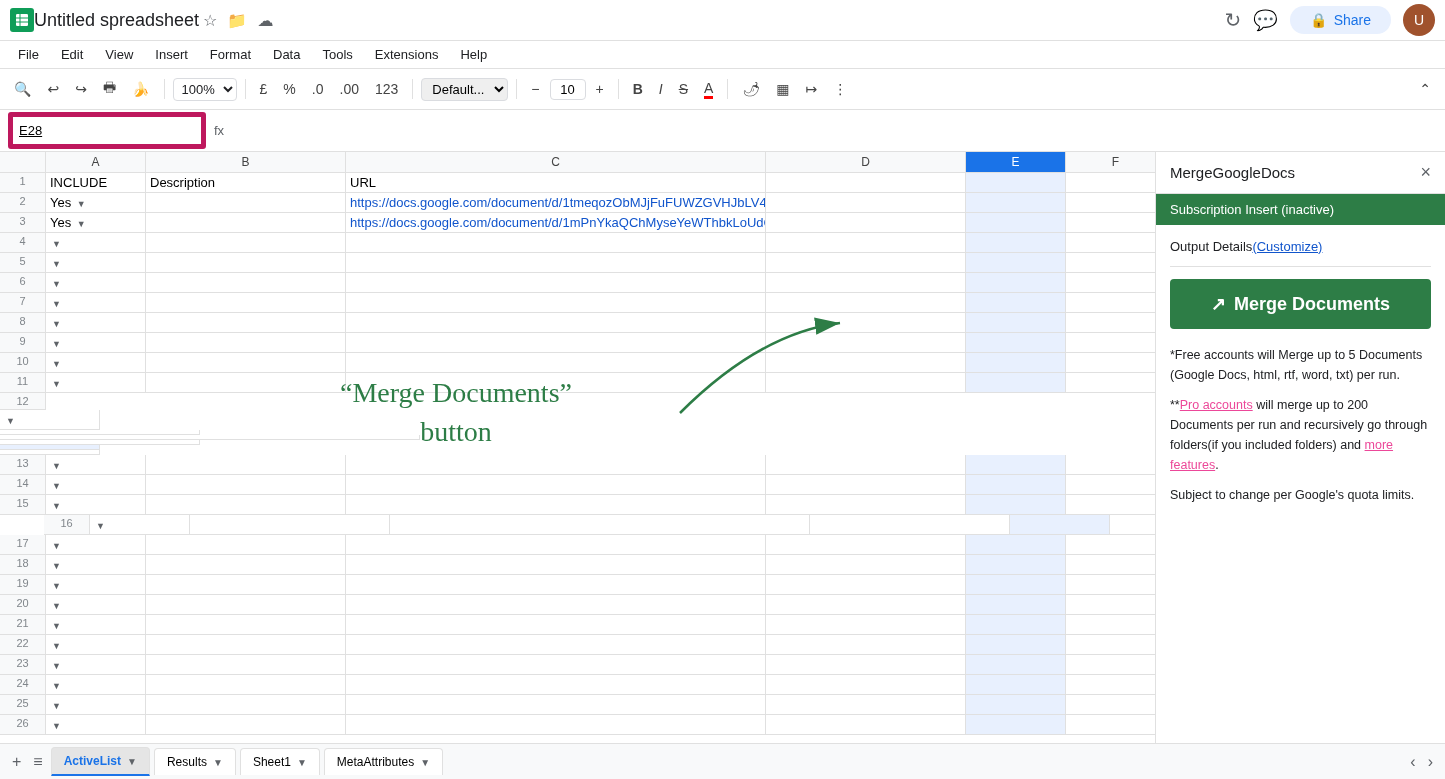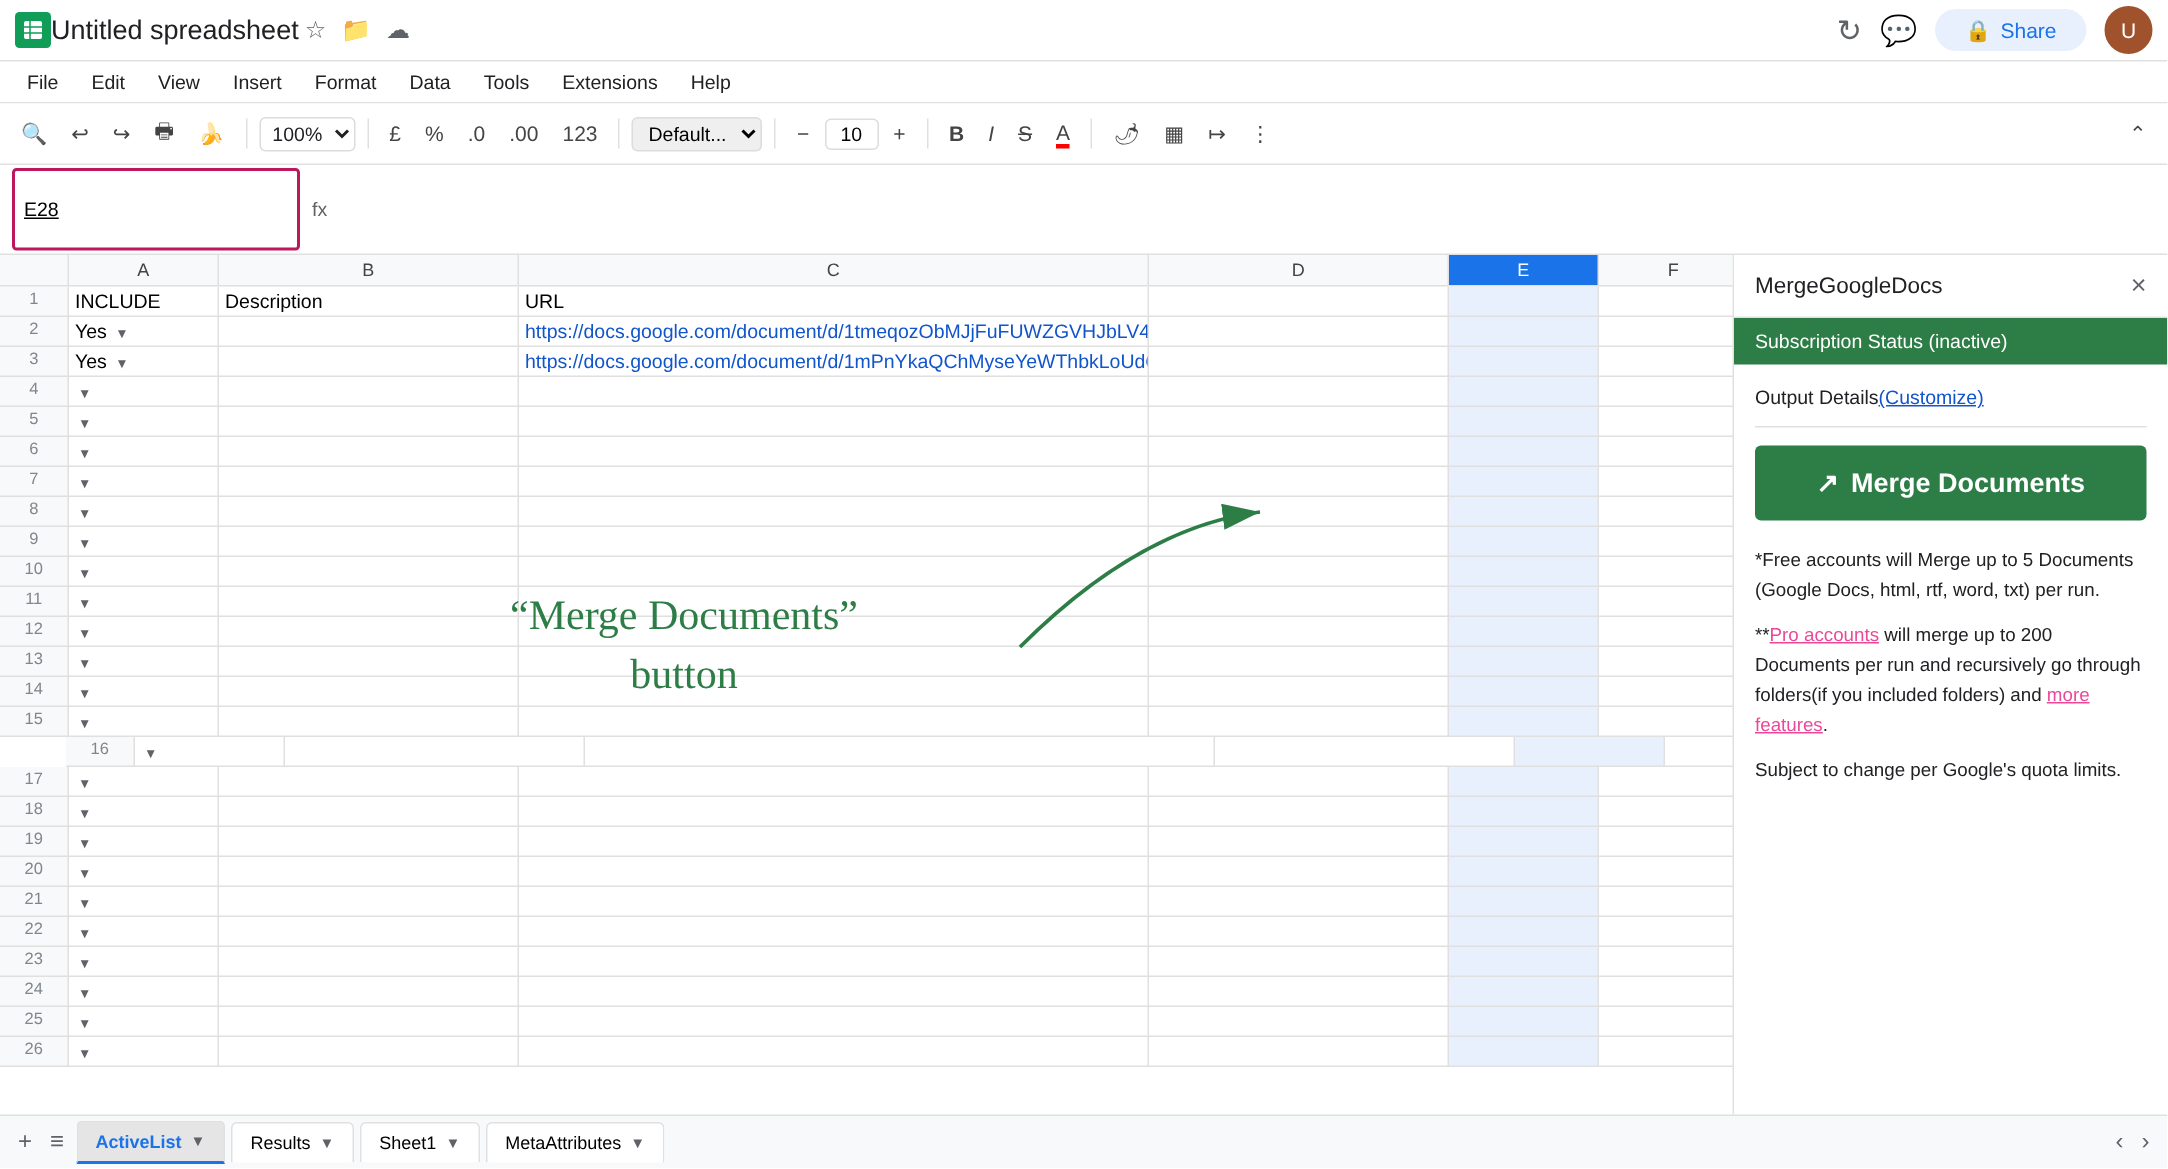--- a/index.html
+++ b/index.html
@@ -24,21 +24,21 @@
     .toolbar { display: flex; align-items: center; padding: 4px 8px; gap: 4px; border-bottom: 1px solid #e0e0e0; background: #fff; }
     .toolbar-btn { padding: 4px 6px; cursor: pointer; border: none; background: none; color: #444; font-size: 14px; border-radius: 3px; display: flex; align-items: center; gap: 2px; }
     .toolbar-divider { width: 1px; height: 20px; background: #e0e0e0; margin: 0 4px; }
     .zoom-select { border: 1px solid #dadce0; border-radius: 4px; padding: 2px 4px; font-size: 13px; color: #202124; background: #fff; }
     .font-select { border: 1px solid #dadce0; border-radius: 4px; padding: 2px 6px; font-size: 13px; min-width: 80px; }
     .font-size-input { border: 1px solid #dadce0; border-radius: 4px; padding: 2px 4px; width: 36px; text-align: center; font-size: 13px; }
     .toolbar-collapse { margin-left: auto; }
 
     
     .formula-bar { display: flex; align-items: center; padding: 2px 8px; border-bottom: 1px solid #e0e0e0; gap: 8px; background: #fff; }
-    .cell-ref { border: 2px solid #be185d; padding: 18px 6px; border-radius: 3px; font-size: 13px; min-width: 60px; text-decoration: underline; }
+    .cell-ref { border: 5px solid #be185d; padding: 6px 6px; border-radius: 3px; font-size: 13px; min-width: 60px; text-decoration: underline; }
     .formula-icon { color: #5f6368; font-size: 13px; }
     .formula-input { flex: 1; border: none; outline: none; font-size: 13px; }
 
     
     .main-content { display: flex; flex: 1; overflow: hidden; }
     .row-num-header { width: 46px; min-width: 46px; border-right: 1px solid #e0e0e0; text-align: center; font-size: 11px; color: #80868b; padding: 3px 0; }
     .col-header { display: flex; align-items: center; justify-content: center; font-size: 12px; color: #444; border-right: 1px solid #e0e0e0; padding: 3px 0; cursor: pointer; }
     .col-header.selected { background: #1a73e8; color: #fff; }
     .row-num { display: table-cell; width: 46px; min-width: 46px; border-right: 1px solid #e0e0e0; border-bottom: 1px solid #e0e0e0; background: #f8f9fa; text-align: center; font-size: 11px; color: #80868b; padding: 2px 4px; vertical-align: middle; }
     .cell { display: table-cell; border-right: 1px solid #e0e0e0; border-bottom: 1px solid #e0e0e0; padding: 2px 4px; font-size: 13px; vertical-align: middle; overflow: hidden; white-space: nowrap; }
@@ -281,21 +281,21 @@
         </div>
       <div style="display:flex;">
           <div class="row-num">11</div>
           <div class="cell col-a"><span class="dropdown-arrow">▼</span></div>
           <div class="cell col-b"></div>
           <div class="cell col-c"></div>
           <div class="cell col-d"></div>
           <div class="cell col-e selected-col"></div>
           <div class="cell col-f"></div>
         </div>
-      <div style="display:flex;">
+      <div style="display:flex;flex-direction:column;">
           <div class="row-num">12</div>
           <div class="cell col-a"><span class="dropdown-arrow">▼</span></div>
           <div class="cell col-b"></div>
           <div class="cell col-c"></div>
           <div class="cell col-d"></div>
           <div class="cell col-e selected-col"></div>
           <div class="cell col-f"></div>
         </div>
       <div style="display:flex;">
           <div class="row-num">13</div>
@@ -441,21 +441,21 @@
       </div>
 
     </div>
   </div>
 
   <div class="sidebar">
     <div class="sidebar-header">
       <span class="sidebar-title">MergeGoogleDocs</span>
       <button class="sidebar-close">×</button>
     </div>
-    <div class="sidebar-status">Subscription Status (inactive)</div>
+    <div class="sidebar-status">Subscription Insert (inactive)</div>
     <div class="sidebar-body">
       <div class="output-details">
         <span>Output Details</span><a href="#">(Customize)</a>
       </div>
       <hr style="border:none;border-top:1px solid #e0e0e0;margin-bottom:12px;">
       <button class="merge-btn">
         <span>↗</span>
         <span>Merge Documents</span>
       </button>
       <p class="sidebar-note">

